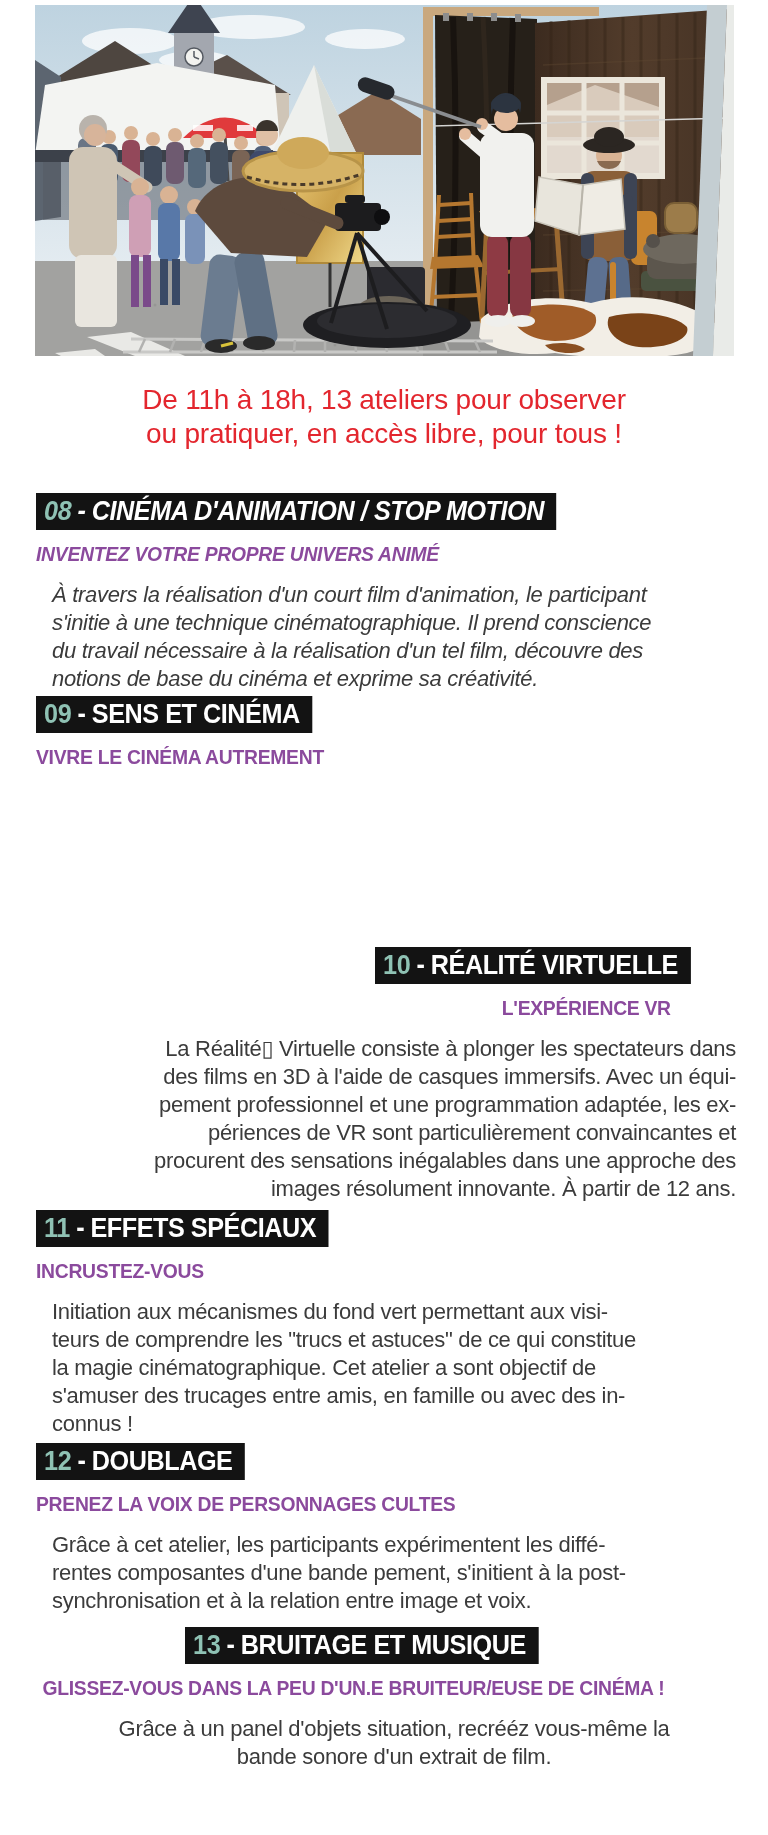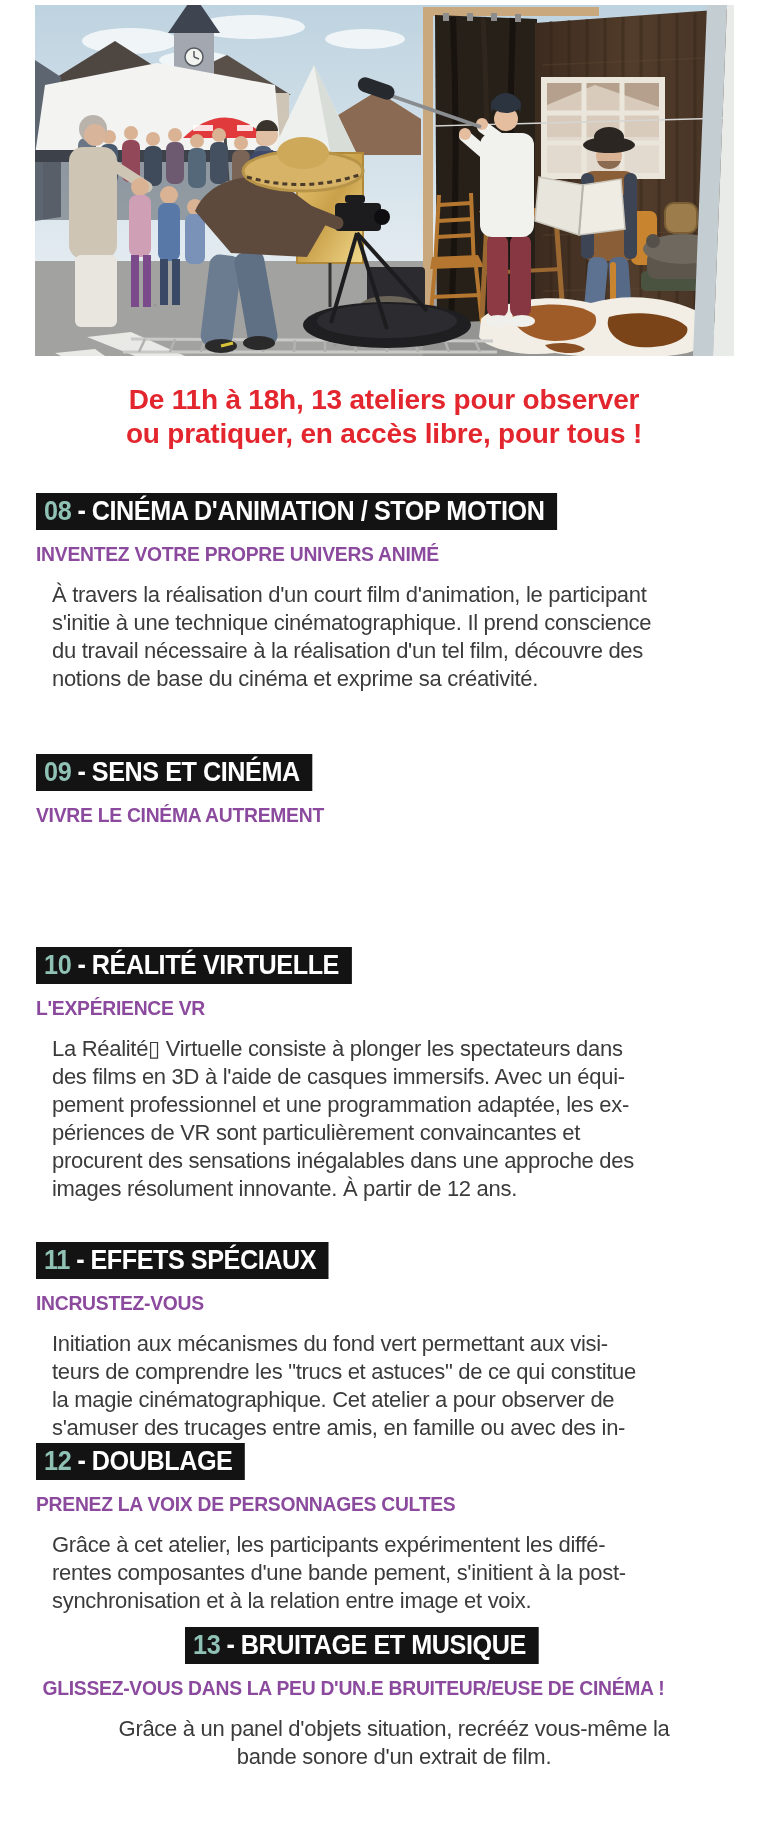--- a/index.html
+++ b/index.html
@@ -4,21 +4,21 @@
 <style>
   html,body{margin:0;padding:0;}
   body{
     width:768px;height:1835px;position:relative;background:#ffffff;
     font-family:"Liberation Sans", sans-serif;
     -webkit-font-smoothing:antialiased;
   }
   .photo-wrap{position:absolute;left:35px;top:5px;width:699px;height:351px;overflow:hidden;background:#cfdde6;}
   .red-title{
     position:absolute;left:0;top:383px;width:768px;text-align:center;
-    color:#e3262e;font-weight:bold;font-size:28px;line-height:34px;
+    color:#e3262e;font-weight:normal;font-size:28px;line-height:34px;
     white-space:pre-line;letter-spacing:-0.2px;
   }
   .section{position:absolute;left:36px;width:690px;}
   .bar{
     display:inline-block;background:#131313;color:#ffffff;
     font-size:28px;line-height:34px;font-weight:bold;
     padding:1px 14px 2px 9px;white-space:nowrap;
     transform:scaleX(0.90);transform-origin:left center;
     letter-spacing:-0.5px;
   }
@@ -26,22 +26,22 @@
   .bar .sep{margin:0 7px;}
   .sub{
     margin:13px 0 3px 0;color:#8b4a9d;font-weight:bold;font-size:21px;line-height:22px;
     transform:scaleX(0.92);transform-origin:left center;white-space:nowrap;letter-spacing:-0.3px;
   }
   .body-text{
     margin:16px;color:#3b3b3b;font-size:22px;line-height:28px;
     white-space:pre-line;letter-spacing:-0.3px;width:684px;
   }
   
-  #s08{top:493px;} #s09{top:754px;} #s10{top:947px;}
-  #s11{top:1242px;} #s12{top:1443px;} #s13{top:1627px;text-align:center;}
+  #s08{top:493px;font-style:italic;} #s09{top:696px;} #s10{top:947px;text-align:right;}
+  #s11{top:1210px;} #s12{top:1443px;} #s13{top:1627px;text-align:center;}
 </style>
 </head>
 <body>
 
 <div class="photo-wrap" role="img" aria-label="Outdoor film workshop on a village square: cameraman in a sombrero operating a camera dolly, boom operator in white t-shirt, gold reflector, wooden cabin set with window, seated cowboy reading a newspaper at a table, cowhide rug, white tents, church tower and red umbrella in the background">
 <svg width="699" height="351" viewBox="0 0 699 351" xmlns="http://www.w3.org/2000/svg">
   <defs>
     <linearGradient id="skyg" x1="0" y1="0" x2="0" y2="1">
       <stop offset="0" stop-color="#bed3e0"></stop>
           <stop offset="1" stop-color="#e9eff3"></stop>
@@ -386,21 +386,21 @@
 périences de VR sont particulièrement convaincantes et
 procurent des sensations inégalables dans une approche des
 images résolument innovante. À partir de 12 ans.</p>
 </section>
 
 <section class="section" id="s11">
   <div class="bar"><span class="num">11</span><span class="sep">-</span><span>EFFETS SPÉCIAUX</span></div>
   <div class="sub">INCRUSTEZ-VOUS</div>
   <p class="body-text">Initiation aux mécanismes du fond vert permettant aux visi-
 teurs de comprendre les "trucs et astuces" de ce qui constitue
-la magie cinématographique. Cet atelier a pour observer de
+la magie cinématographique. Cet atelier a sont objectif de
 s'amuser des trucages entre amis, en famille ou avec des in-
 connus !</p>
 </section>
 
 <section class="section" id="s12">
   <div class="bar"><span class="num">12</span><span class="sep">-</span><span>DOUBLAGE</span></div>
   <div class="sub">PRENEZ LA VOIX DE PERSONNAGES CULTES</div>
   <p class="body-text">Grâce à cet atelier, les participants expérimentent les diffé-
 rentes composantes d'une bande pement, s'initient à la post-
 synchronisation et à la relation entre image et voix.</p>

